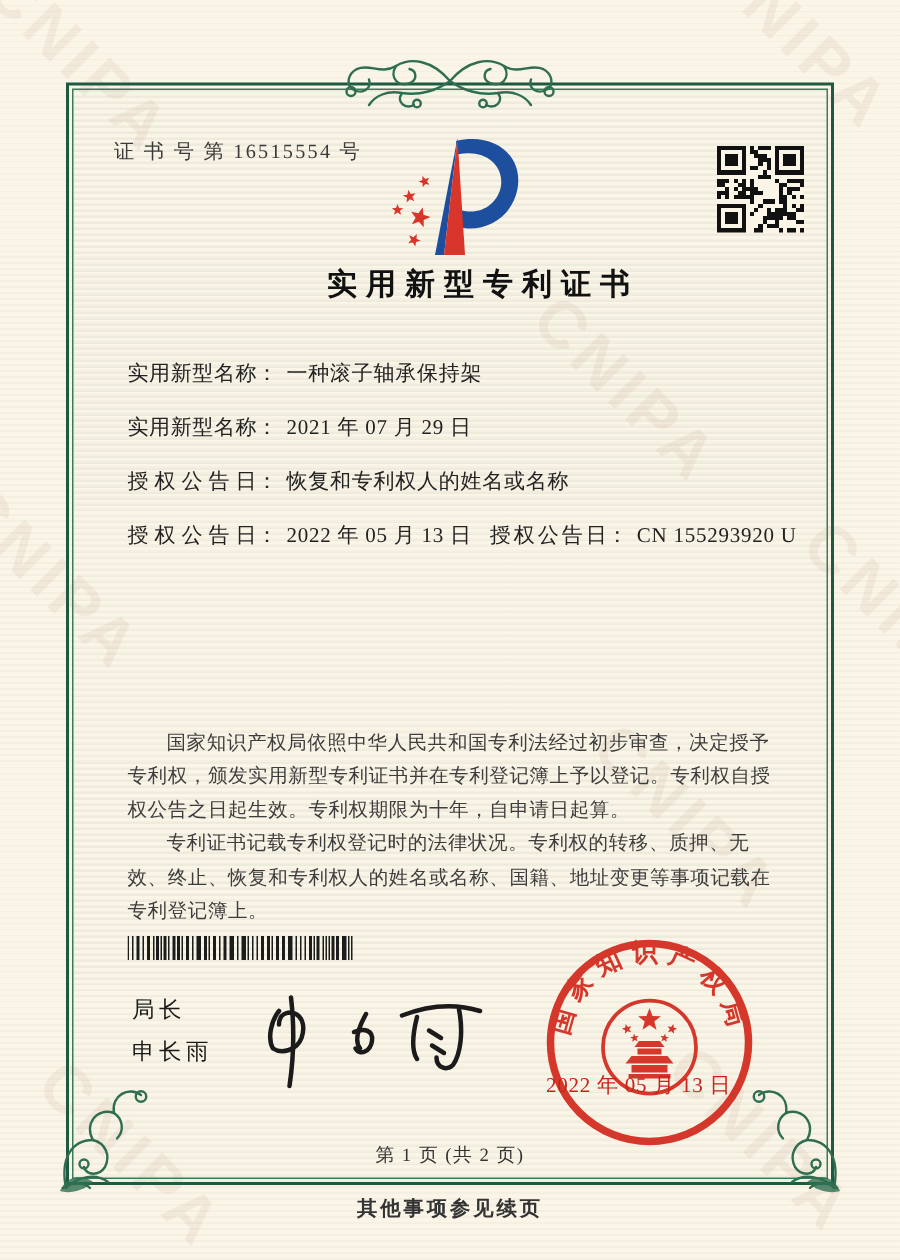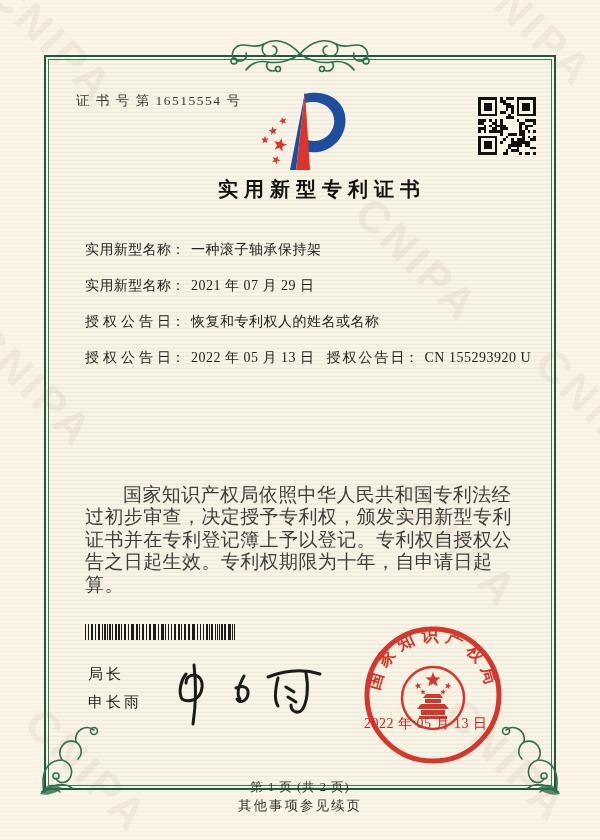--- a/index.html
+++ b/index.html
@@ -39,33 +39,33 @@
   }
   .fields{position:absolute;left:85px;top:240px;width:440px;font-size:14px;color:#222;font-family:Liberation Serif, serif;}
   .frow{margin-bottom:16px;line-height:20px;white-space:nowrap;}
   .flabel{display:inline-block;width:86px;text-align:justify;text-align-last:justify;vertical-align:top;}
   .fcolon{display:inline-block;margin-right:6px;}
   .fvalue{letter-spacing:0.5px;}
   .second-pair{margin-left:12px;}
   .second-pair .flabel{width:78px;}
   .body-text{
     position:absolute;left:85px;top:484px;width:434px;
-    font-size:19px;line-height:22.4px;color:#3d3d3d;letter-spacing:0.4px;
+    font-size:13px;line-height:22.4px;color:#3d3d3d;letter-spacing:0.4px;
   }
   .body-text p{margin:0;text-indent:2em;}
   .barcode{position:absolute;left:85px;top:624px;width:154px;height:16px;}
   .director{position:absolute;left:88px;top:660px;font-size:15px;letter-spacing:3px;line-height:28px;color:#1a1a1a;font-family:Liberation Serif, serif;}
   .signature{position:absolute;left:148px;top:650px;width:190px;height:78px;}
   .seal{position:absolute;left:360px;top:622px;width:146px;height:146px;opacity:0.92;}
   .seal-date{
     position:absolute;left:364px;top:715px;width:145px;
     color:#c8231a;font-size:14px;letter-spacing:0.5px;white-space:nowrap;
   }
-  .page-num{position:absolute;left:0;top:779px;width:600px;text-align:center;font-size:12.5px;color:#333;letter-spacing:1px;}
-  .footer-note{position:absolute;left:0;top:797px;width:600px;text-align:center;font-size:13.5px;color:#333;letter-spacing:2px;}
+  .page-num{position:absolute;left:0;top:762px;width:600px;text-align:center;font-size:12.5px;color:#333;letter-spacing:1px;}
+  .footer-note{position:absolute;left:0;top:797px;width:600px;text-align:center;font-size:13.5px;color:#333;letter-spacing:2px;font-weight:bold;}
   .green-stroke{stroke:#2f6e50;fill:none;stroke-width:1.6;stroke-linecap:round;}
 </style>
 </head>
 <body>
 
 <div class="page">
 
   <div class="wm" style="left:-25px;top:15px;">CNIPA</div>
   <div class="wm" style="left:455px;top:0px;">CNIPA</div>
   <div class="wm" style="left:340px;top:235px;">CNIPA</div>
@@ -282,20 +282,21 @@
     <div class="frow">
       <span class="flabel">授权公告日</span><span class="fcolon">：</span><span class="fvalue">恢复和专利权人的姓名或名称</span>
     </div>
     <div class="frow">
       <span class="flabel">授权公告日</span><span class="fcolon">：</span><span class="fvalue">2022 年 05 月 13 日</span><span class="second-pair"><span class="flabel">授权公告日</span><span class="fcolon">：</span><span class="fvalue">CN 155293920 U</span></span>
     </div>
   </div>
 
   <div class="body-text">
     <p>国家知识产权局依照中华人民共和国专利法经过初步审查，决定授予专利权，颁发实用新型专利证书并在专利登记簿上予以登记。专利权自授权公告之日起生效。专利权期限为十年，自申请日起算。</p>
+    <p>专利证书记载专利权登记时的法律状况。专利权的转移、质押、无效、终止、恢复和专利权人的姓名或名称、国籍、地址变更等事项记载在专利登记簿上。</p>
   </div>
 
   <svg class="barcode" viewBox="0 0 154 16" preserveAspectRatio="none" id="barcode-svg">
       <rect x="0" y="0" width="1" height="16" fill="#1c1c1c"></rect>
       <rect x="3" y="0" width="1" height="16" fill="#1c1c1c"></rect>
       <rect x="6" y="0" width="2" height="16" fill="#1c1c1c"></rect>
       <rect x="10" y="0" width="1" height="16" fill="#1c1c1c"></rect>
       <rect x="13" y="0" width="2" height="16" fill="#1c1c1c"></rect>
       <rect x="17" y="0" width="1" height="16" fill="#1c1c1c"></rect>
       <rect x="19" y="0" width="2" height="16" fill="#1c1c1c"></rect>

